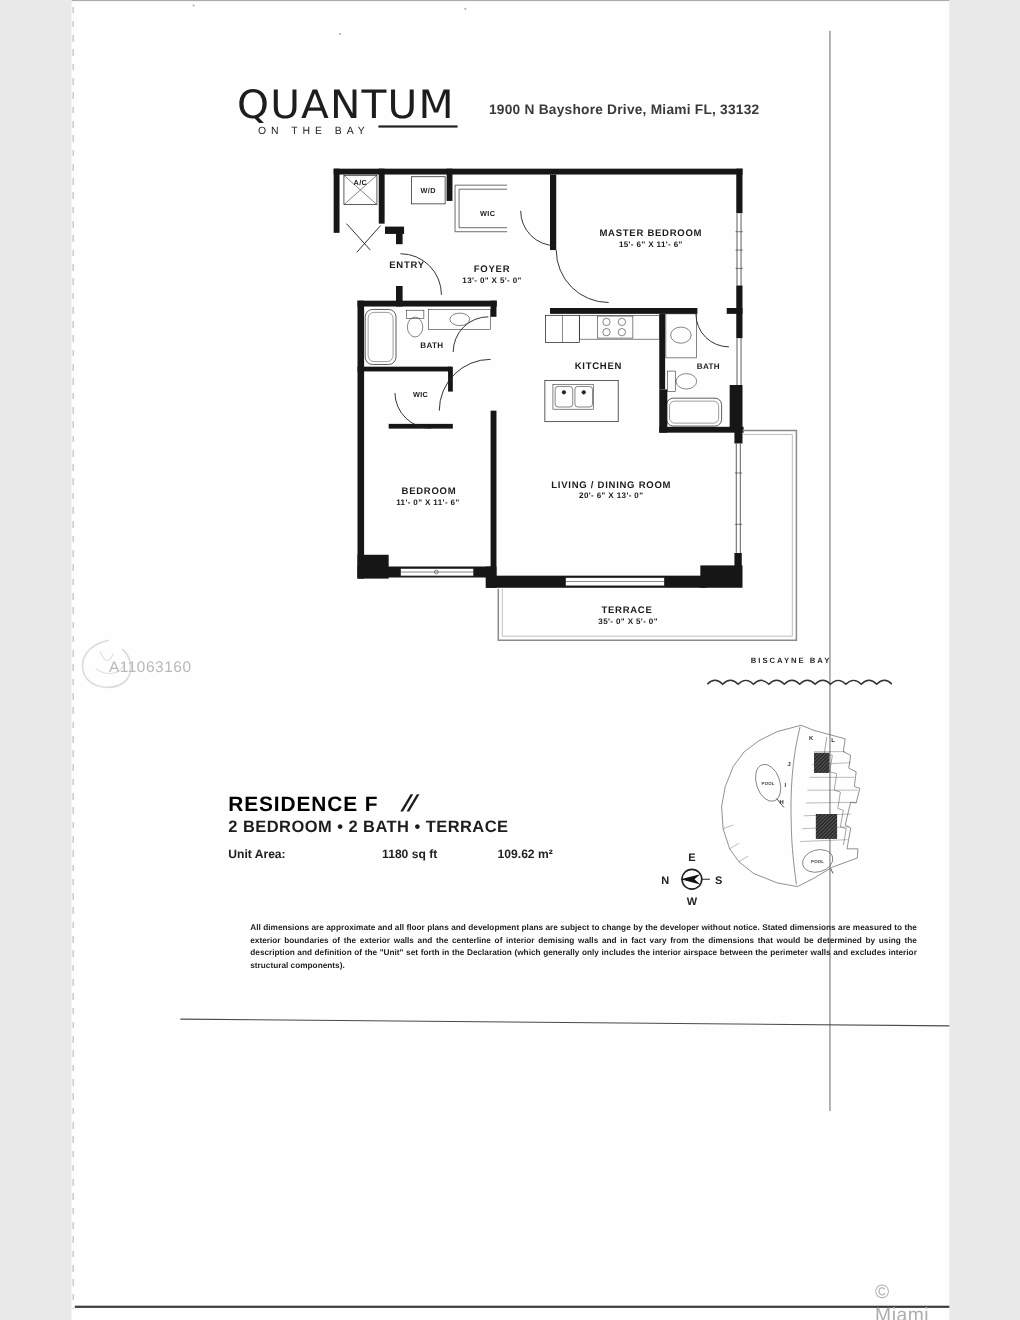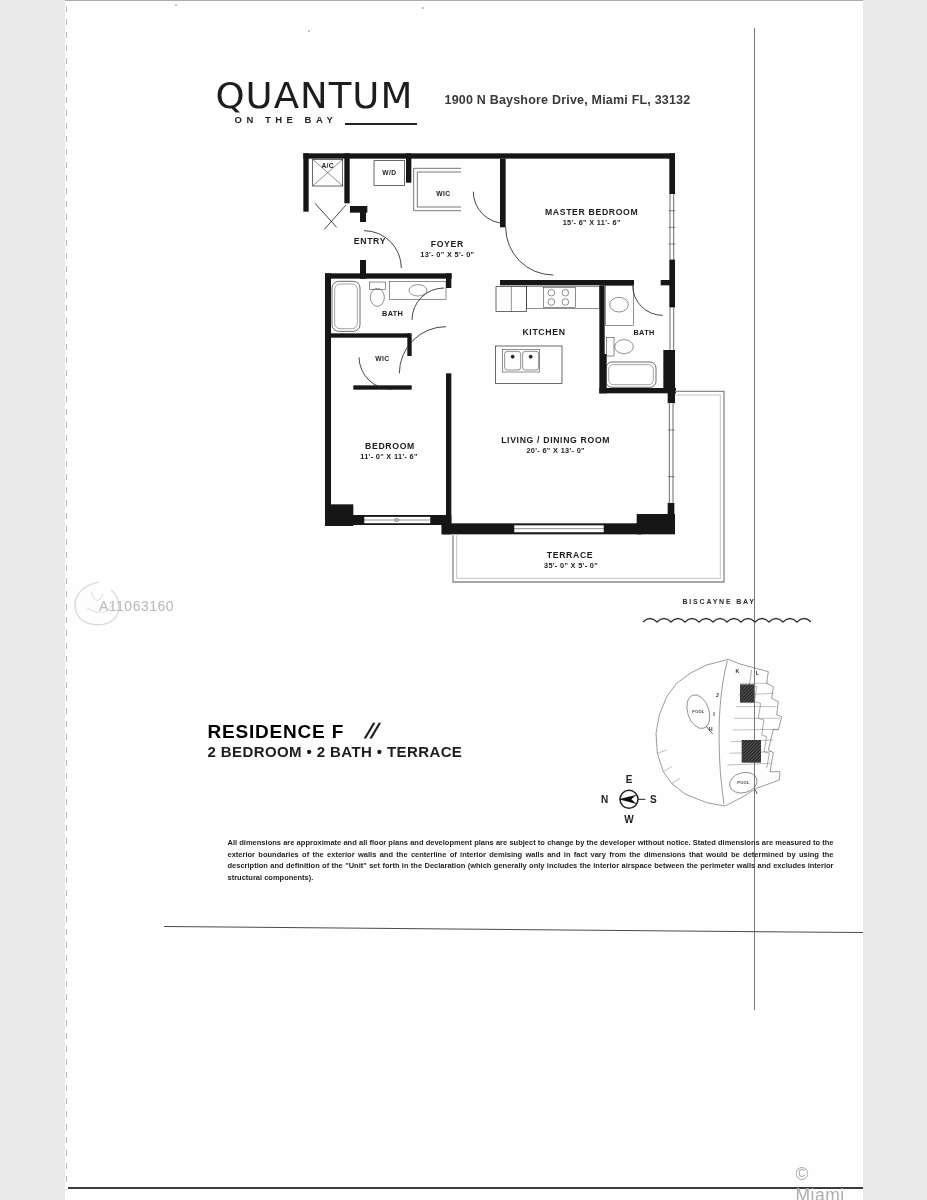--- a/index.html
+++ b/index.html
@@ -11,22 +11,22 @@
   .edge-left{left:1px;top:6px;width:1px;height:1184px;
              background:repeating-linear-gradient(to bottom,#9a9a9a 0 6px,transparent 6px 13px);opacity:.7;}
   .edge-bottom{left:3px;top:1187px;width:921px;height:2px;background:#3c3c3c;}
   .fold-line{left:689px;top:28px;width:1px;height:982px;background:rgba(70,70,70,.72);}
   .rule-mid{left:99px;top:926px;width:711px;height:1px;background:#4a4a4a;
             transform:rotate(.5deg);transform-origin:left top;}
   .speck{width:2px;height:2px;background:#777;opacity:.55;border-radius:50%;}
   
   .brand{left:151px;top:74px;font-size:37px;letter-spacing:1px;color:#1d1d1d;
          font-family:"DejaVu Sans",sans-serif;font-weight:400;transform:scaleY(.96);}
-  .brand-sub{left:170px;top:114px;font-size:9.5px;font-weight:700;letter-spacing:4.5px;color:#222;
-             display:flex;align-items:flex-end;}
+  .brand-sub{left:170px;top:114px;font-size:9.5px;font-weight:400;letter-spacing:4.5px;color:#222;
+             display:flex;align-items:flex-start;}
   .brand-rule{display:inline-block;width:72px;height:2px;background:#222;margin-left:8px;}
   .address{left:380px;top:93px;font-size:12.5px;font-weight:700;color:#3a3a3a;letter-spacing:.2px;text-align:right;}
   
   svg text{font-family:"Liberation Sans",sans-serif;}
   .pl{font-size:26px;font-weight:700;fill:#1b1b1b;letter-spacing:2px;}
   .pd{font-size:22px;font-weight:700;fill:#1b1b1b;letter-spacing:1px;}
   .ps{font-size:20px;font-weight:700;fill:#1b1b1b;letter-spacing:1px;}
   
   .bay{left:618px;top:598px;font-size:7px;font-weight:700;letter-spacing:1.8px;color:#2a2a2a;}
   
@@ -281,20 +281,25 @@
     <path d="M22,14 C26,24 30,26 34,16 M18,30 C30,38 40,34 44,26" fill="none" stroke="#e2e2e2" stroke-width="1.2"></path>
     <text class="wm-text" x="30" y="33">A11063160</text>
   </svg>
 
   <div class="abs res">
     <div>
       <span class="res-title">RESIDENCE F</span><span class="res-mark">//</span>
     </div>
     <div class="res-sub">2 BEDROOM • 2 BATH • TERRACE</div>
     <div class="res-table">
+      <div class="res-row">
+        <span class="c1">Unit Area:</span>
+        <span class="c2">1180 sq ft</span>
+        <span class="c3">109.62 m²</span>
+      </div>
     </div>
   </div>
 
   <div class="abs disclaimer">All dimensions are approximate and all floor plans and development plans are subject to change by the developer without notice. Stated dimensions are measured to the exterior boundaries of the exterior walls and the centerline of interior demising walls and in fact vary from the dimensions that would be determined by using the description and definition of the "Unit" set forth in the Declaration (which generally only includes the interior airspace between the perimeter walls and excludes interior structural components).</div>
 
   <div class="abs mls">© Miami MLS® 07/2021</div>
 
 </div>
 
 </body></html>

